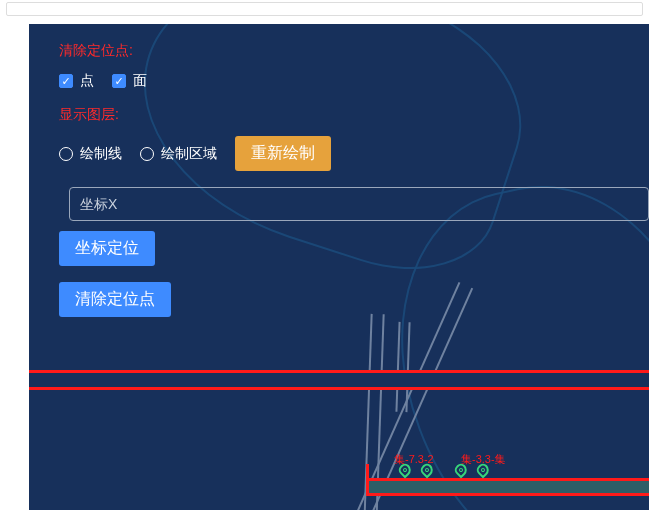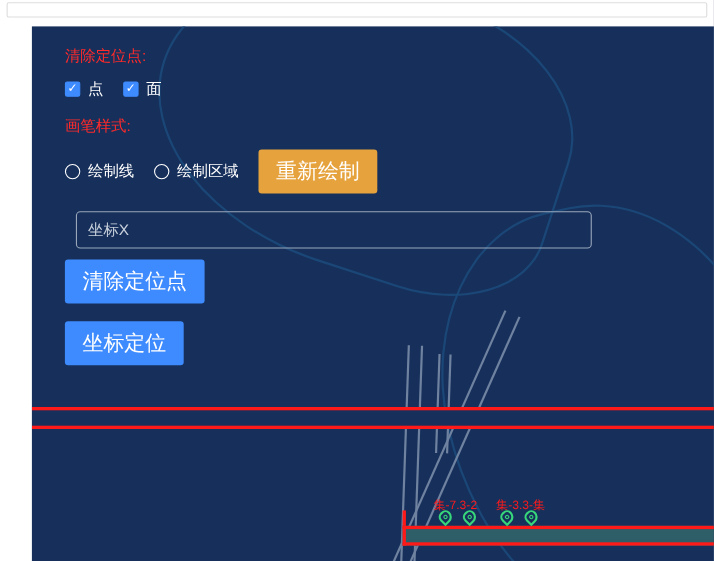--- a/index.html
+++ b/index.html
@@ -60,27 +60,27 @@
       content: "";
       width: 7px; height: 7px; border-radius: 50%;
       background: #3e8bff;
     }
     .radio-wrap.sel .rlabel { color: #3e8bff; }
     .btn {
       padding: 7px 16px;
       border-radius: 3px;
       border: none;
       cursor: pointer;
-      font-size: 19px;
+      font-size: 16px;
     }
     .btn-warn { background: #e6a23c; color: #fff; }
     .btn-primary { background: #3e8bff; color: #fff; }
     .input-row { margin-bottom: 10px; margin-left: 10px; }
     .tinput {
-      width: 469px;
+      width: 580px;
       padding: 8px 10px;
       background: transparent;
       border: 1px solid #9aa7bb;
       border-radius: 4px;
       color: #fff;
       font-size: 14px;
     }
     .tinput::placeholder { color: #c8d0dc; }
     .btn-block { margin-top: 6px; margin-bottom: 16px; }
     .map-bg {
@@ -171,58 +171,58 @@
   <div class="map-bg">
     <div class="river1"></div>
     <div class="river2"></div>
     <div class="road roadA"></div>
     <div class="road roadB"></div>
     <div class="road roadC"></div>
     <div class="red-band"></div>
     <div class="red-track-up"></div>
     <div class="red-track"></div>
     <span class="mlabel" style="left:365px">集-7.3-2</span>
-    <span class="mlabel" style="left:422px">集-3.3-集</span>
+    <span class="mlabel" style="left:432px">集-3.3-集</span>
     <span class="marker" style="left:370px"></span>
     <span class="marker" style="left:392px"></span>
     <span class="marker" style="left:426px"></span>
     <span class="marker" style="left:448px"></span>
   </div>
 
   <div class="content">
 
     <div class="section-label">清除定位点:</div>
     <div class="row">
       <label class="cb-wrap">
         <span class="cb">✓</span>
         <span>点</span>
       </label>
       <label class="cb-wrap">
         <span class="cb">✓</span>
         <span>面</span>
       </label>
     </div>
 
-    <div class="section-label">画笔样式:</div>
+    <div class="section-label">显示图层:</div>
     <div class="row">
       <label class="radio-wrap">
         <span class="radio"></span>
         <span class="rlabel">绘制线</span>
       </label>
       <label class="radio-wrap">
         <span class="radio"></span>
         <span class="rlabel">绘制区域</span>
       </label>
       <button class="btn btn-warn">重新绘制</button>
     </div>
 
     <div class="input-row">
       <input class="tinput" placeholder="坐标X" style="">
     </div>
     <div class="btn-block">
+      <button class="btn btn-primary">坐标定位</button>
+    </div>
+    <div class="btn-block">
       <button class="btn btn-primary">清除定位点</button>
-    </div>
-    <div class="btn-block">
-      <button class="btn btn-primary">坐标定位</button>
     </div>
 
   </div>
 </div>
 
 </body></html>

